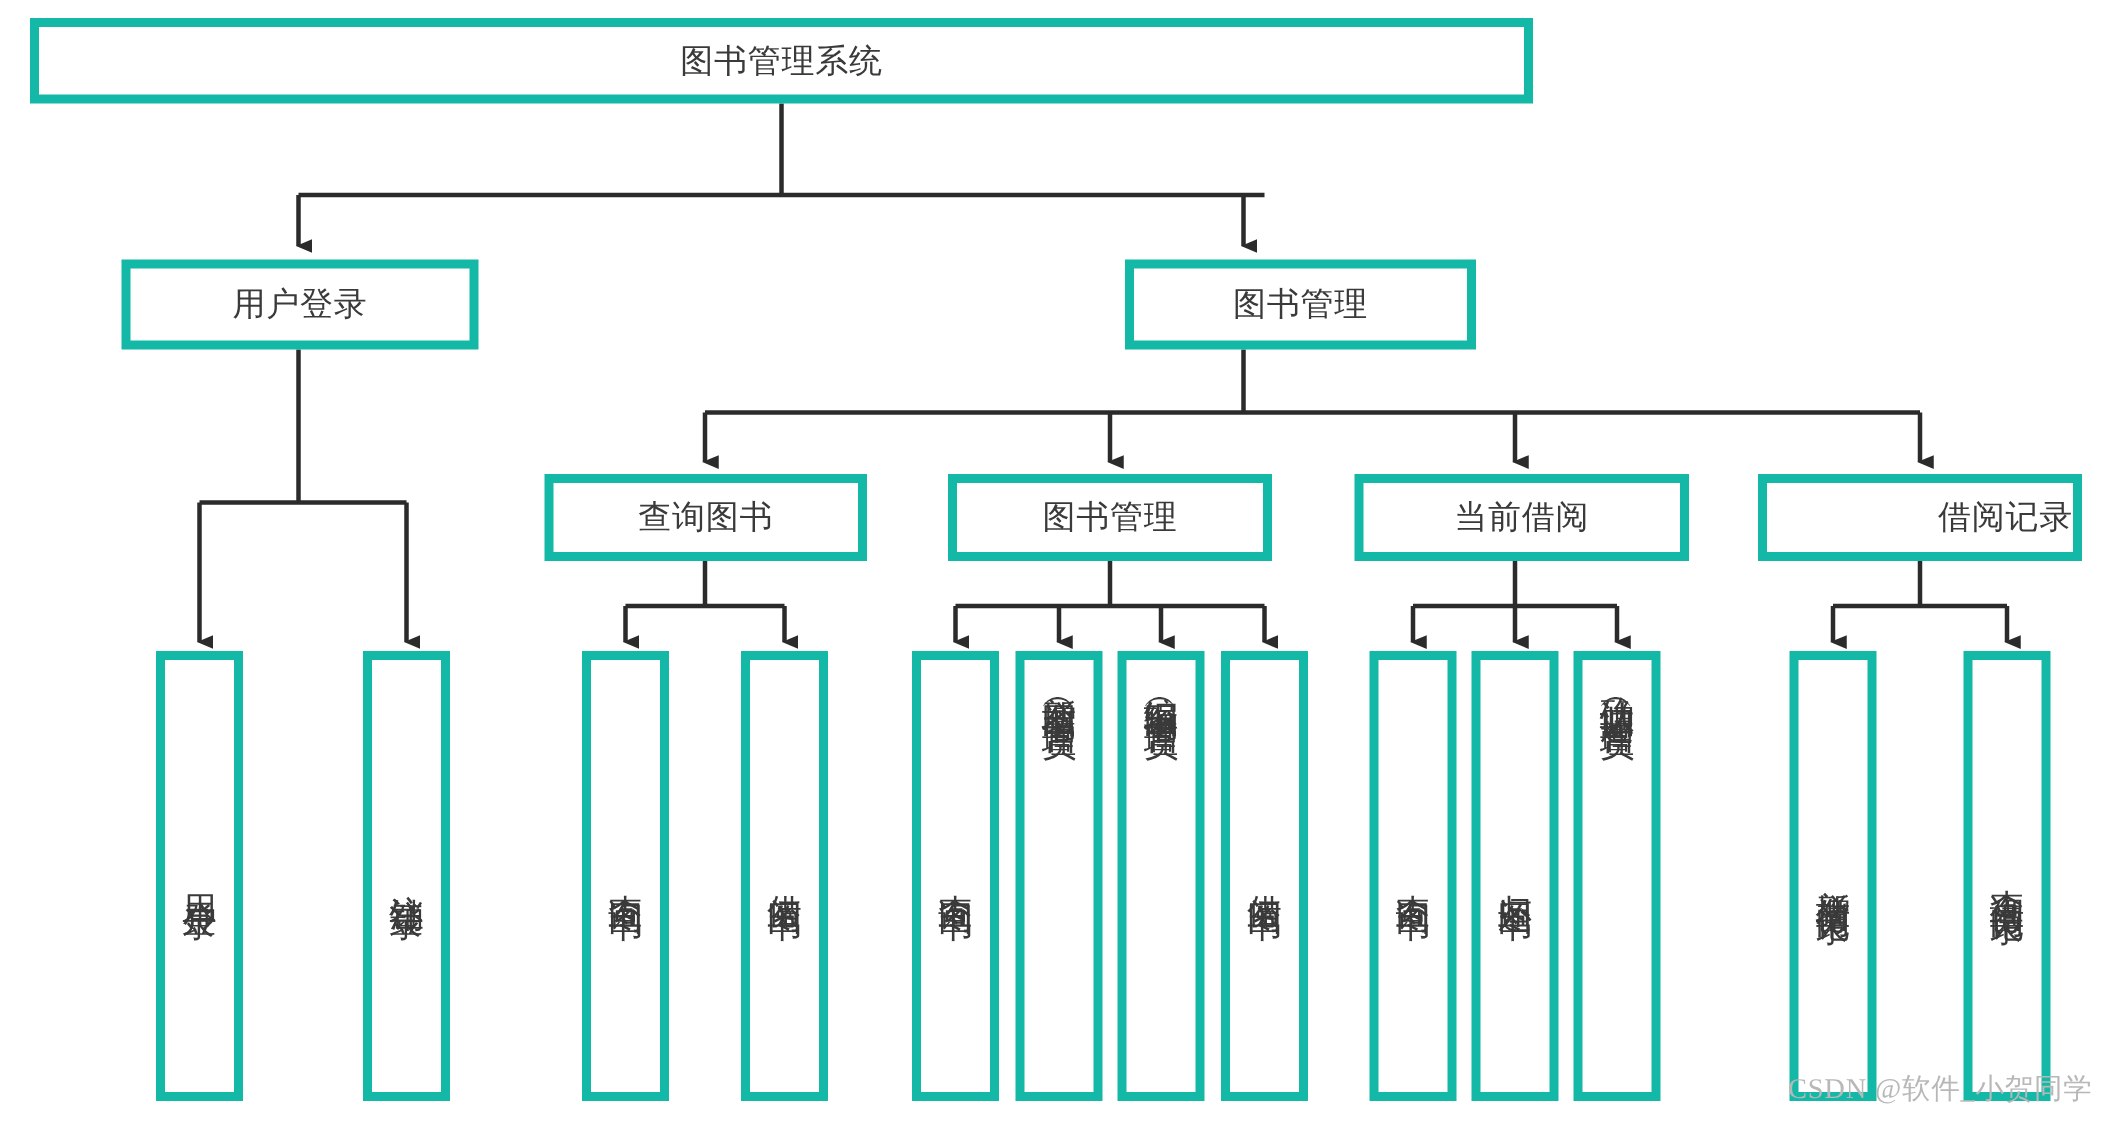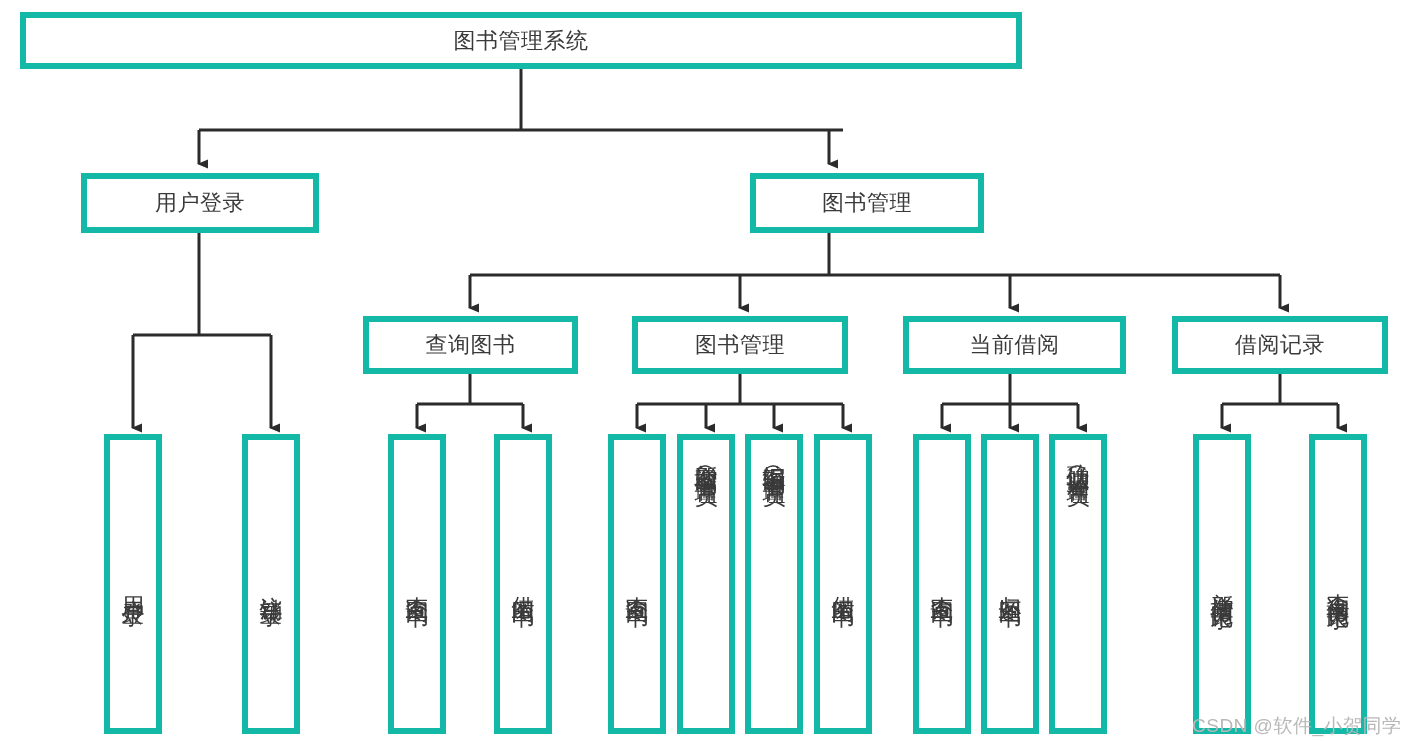--- a/index.html
+++ b/index.html
@@ -146,21 +146,21 @@
   </div>
 
   <div class="node" style="left:632px; top:316px; width:216px; height:58px;">
     <span class="label">图书管理</span>
   </div>
 
   <div class="node" style="left:903px; top:316px; width:223px; height:58px;">
     <span class="label">当前借阅</span>
   </div>
 
-  <div class="node" style="left:1172px; top:316px; width:216px; height:58px;">
+  <div class="node" style="left:1172px; top:316px; width:216px; height:58px;justify-content:flex-end;">
     <span class="label">借阅记录</span>
   </div>
 
   <div class="node vertical" style="left:104px; top:434px; width:58px; height:300px;">
     <span class="label">用户登录</span>
   </div>
 
   <div class="node vertical" style="left:242px; top:434px; width:58px; height:300px;">
     <span class="label">注销登录</span>
   </div>
@@ -202,15 +202,15 @@
   </div>
 
   <div class="node vertical" style="left:1193px; top:434px; width:58px; height:300px;">
     <span class="label">新增借阅记录</span>
   </div>
 
   <div class="node vertical" style="left:1309px; top:434px; width:58px; height:300px;">
     <span class="label">查询借阅记录</span>
   </div>
 
-  <div class="watermark" style="left:1192px; top:713px;">CSDN @软件_小贺同学</div>
+  <div class="watermark" style="left:1192px; top:713px;font-family:Liberation Serif, serif;">CSDN @软件_小贺同学</div>
 
 </div>
 
 </body></html>

